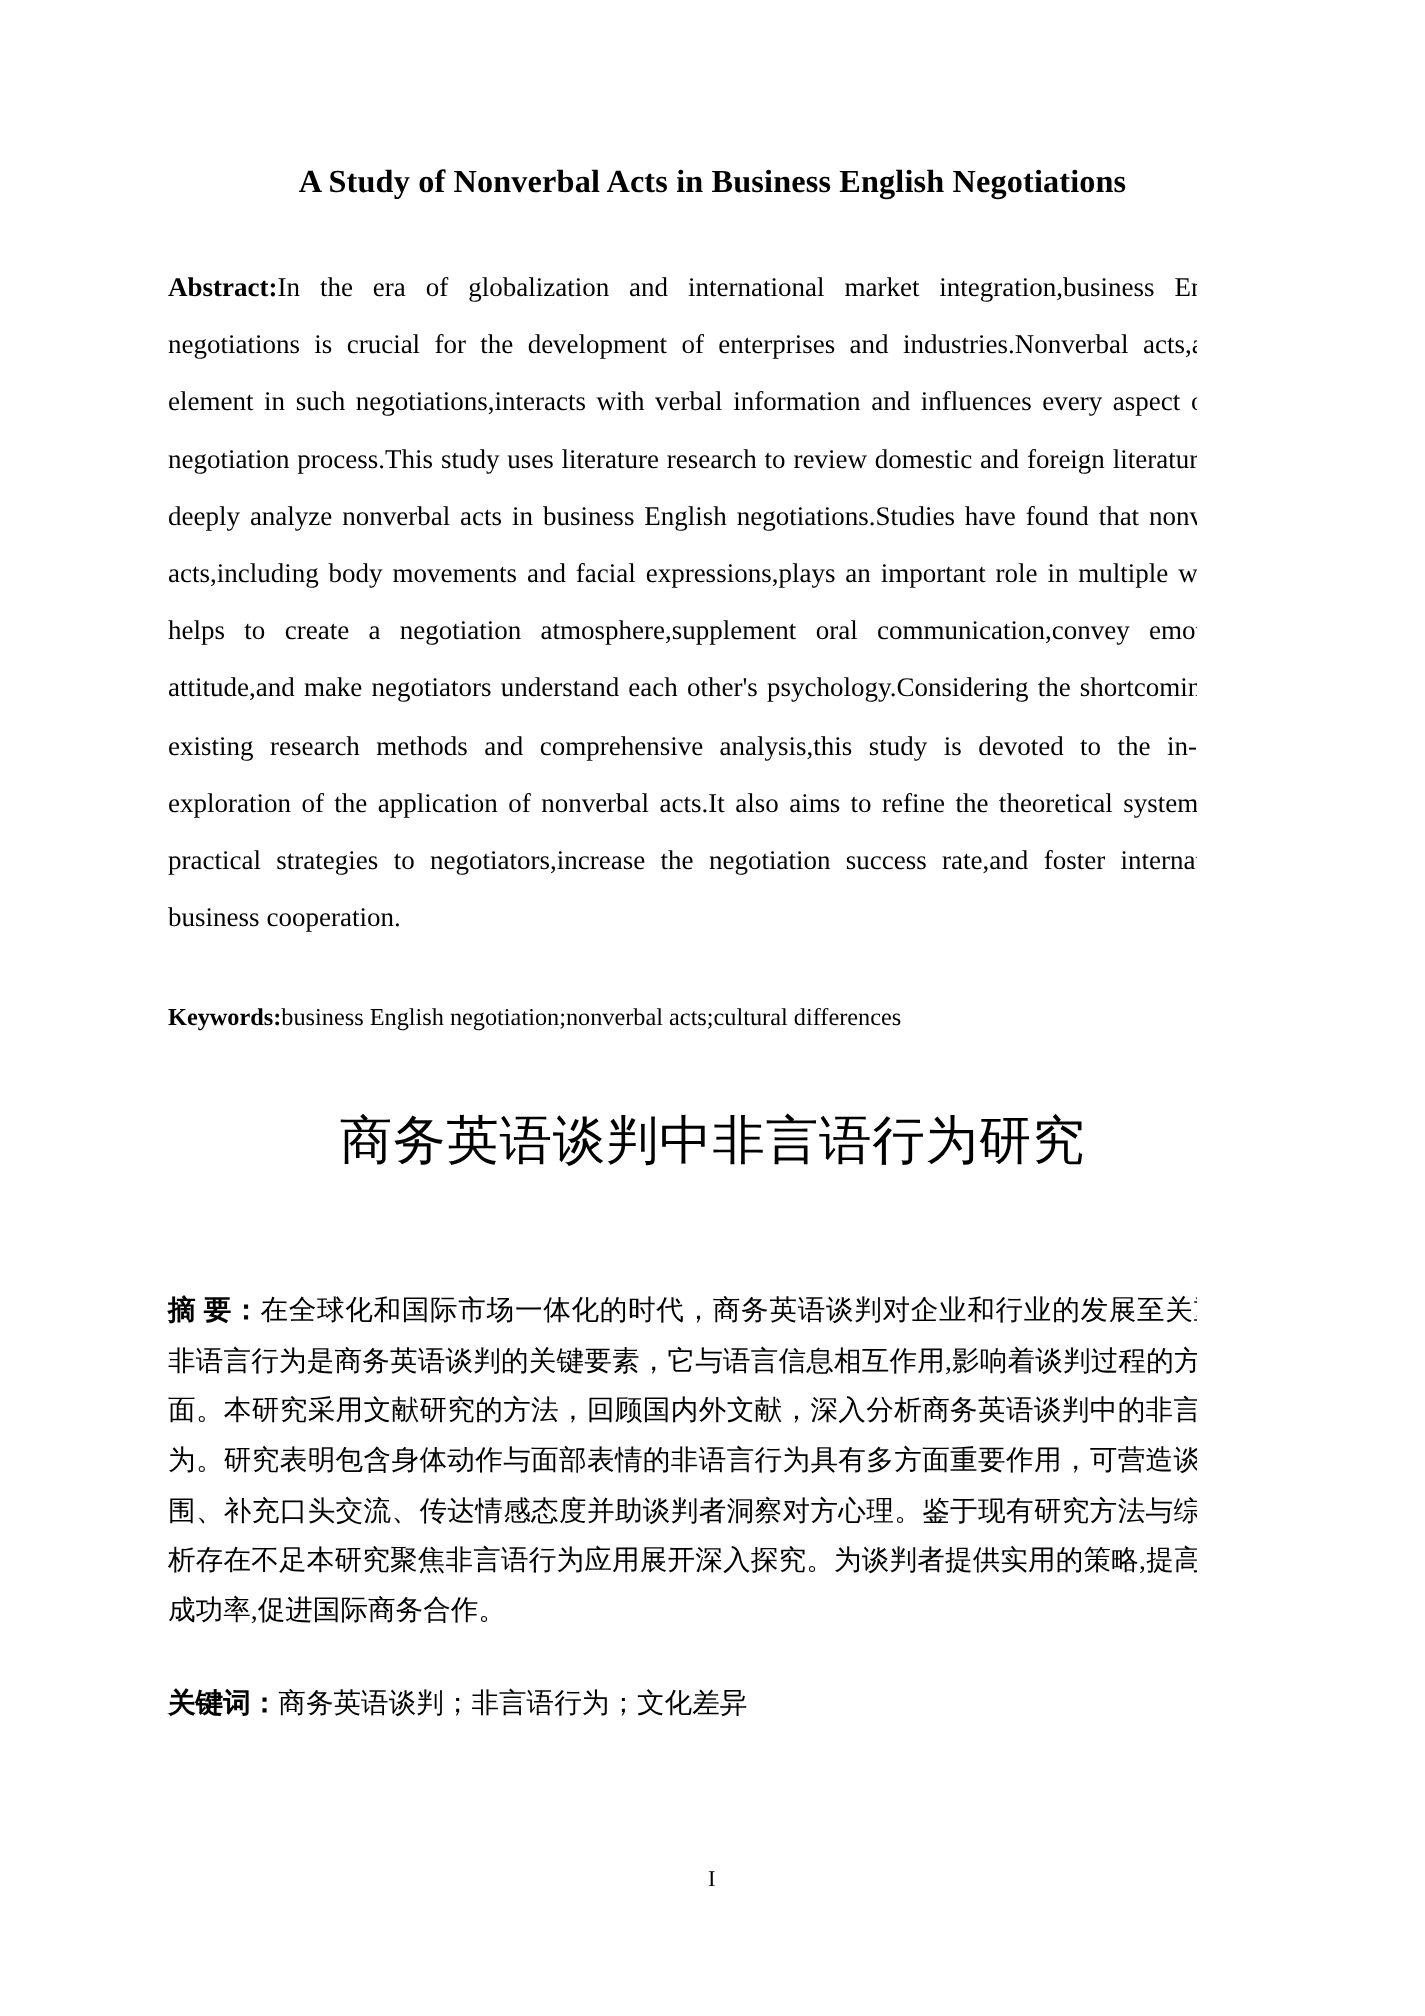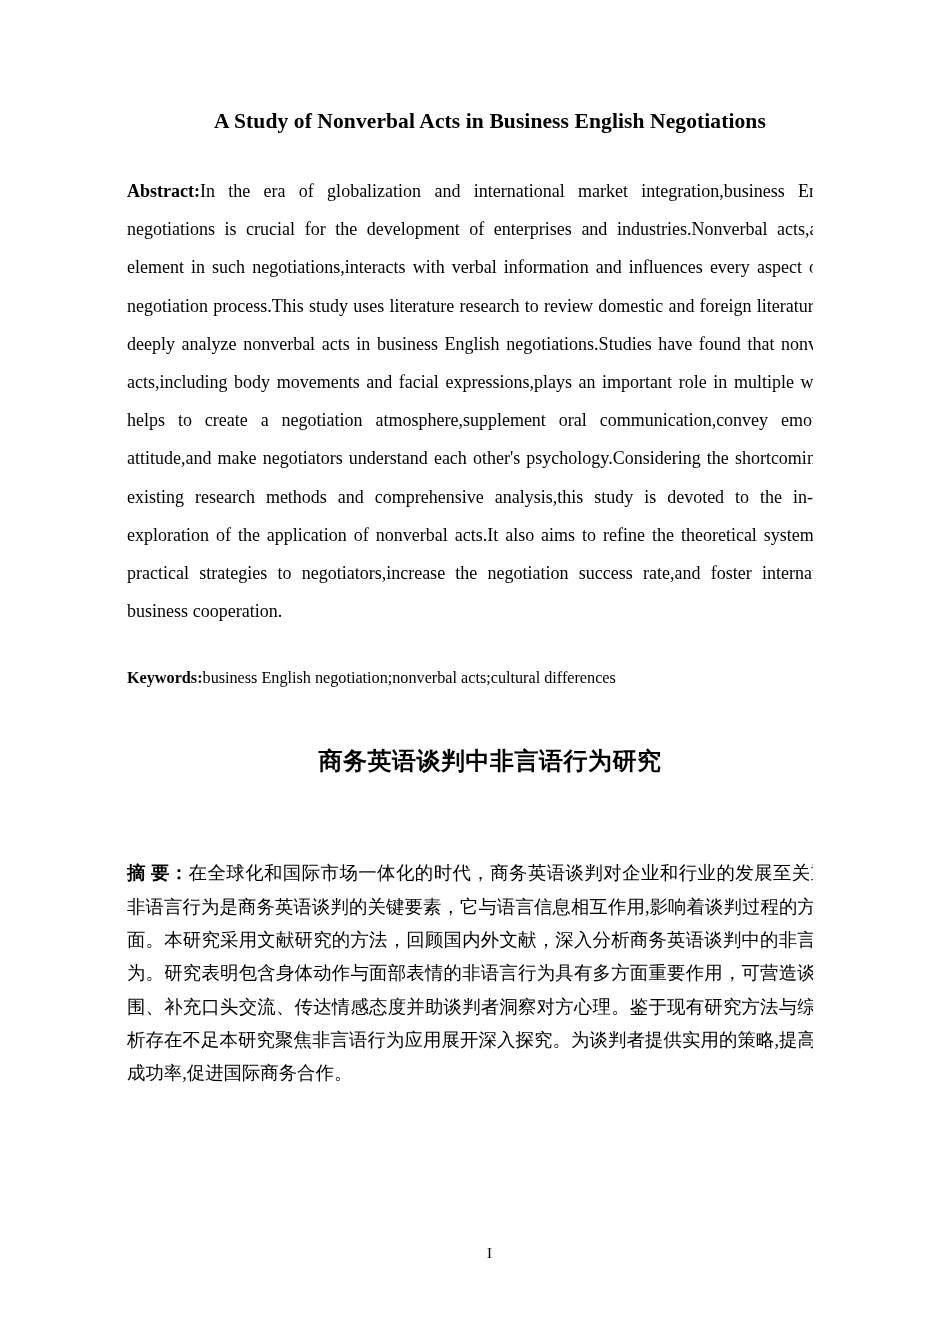--- a/index.html
+++ b/index.html
@@ -11,21 +11,21 @@
     width: 950px;
     height: 1344px;
     position: relative;
     font-family: "Liberation Serif", "DejaVu Serif", serif;
     color: #000000;
     -webkit-font-smoothing: antialiased;
   }
 
   .page {
     position: absolute;
-    left: 15px;
+    left: 0;
     top: 0;
     width: 798px;
     height: 1344px;
     background: #ffffff;
     overflow: hidden;
   }
 
   .content {
     position: absolute;
     left: 112px;
@@ -69,22 +69,22 @@
   }
   .en-keywords .lead {
     font-weight: bold;
     margin-top: 33px;
   }
 
   
   .zh-title {
     margin: 0;
     padding-top: 48px;
-    font-size: 24px;
-    font-weight: bold;
+    font-size: 35px;
+    font-weight: normal;
     line-height: 40px;
     text-align: center;
     letter-spacing: 0.5px;
   }
 
   
   .zh-abstract {
     margin: 0;
     padding-top: 76px;
     font-size: 18.4px;
@@ -129,17 +129,18 @@
     <h1 class="en-title">A Study of Nonverbal Acts in Business English Negotiations</h1>
 
     <p class="en-abstract"><span class="lead">Abstract:</span><span>In the era of globalization and international market integration,business English negotiations is crucial for the development of enterprises and industries.Nonverbal acts,a key element in such negotiations,interacts with verbal information and influences every aspect of the negotiation process.This study uses literature research to review domestic and foreign literature and deeply analyze nonverbal acts in business English negotiations.Studies have found that nonverbal acts,including body movements and facial expressions,plays an important role in multiple ways.It helps to create a negotiation atmosphere,supplement oral communication,convey emotional attitude,and make negotiators understand each other's psychology.Considering the shortcomings of existing research methods and comprehensive analysis,this study is devoted to the in-depth exploration of the application of nonverbal acts.It also aims to refine the theoretical system,offer practical strategies to negotiators,increase the negotiation success rate,and foster international business cooperation.</span></p>
 
     <p class="en-keywords"><span class="lead">Keywords:</span><span>business English negotiation;nonverbal acts;cultural differences</span></p>
 
     <h2 class="zh-title">商务英语谈判中非言语行为研究</h2>
 
     <p class="zh-abstract"><span class="lead">摘 要：</span><span>在全球化和国际市场一体化的时代，商务英语谈判对企业和行业的发展至关重要,非语言行为是商务英语谈判的关键要素，它与语言信息相互作用,影响着谈判过程的方方面面。本研究采用文献研究的方法，回顾国内外文献，深入分析商务英语谈判中的非言语行为。研究表明包含身体动作与面部表情的非语言行为具有多方面重要作用，可营造谈判氛围、补充口头交流、传达情感态度并助谈判者洞察对方心理。鉴于现有研究方法与综合分析存在不足本研究聚焦非言语行为应用展开深入探究。为谈判者提供实用的策略,提高谈判成功率,促进国际商务合作。</span></p>
 
+    <p class="zh-keywords"><span class="lead">关键词：</span><span>商务英语谈判；非言语行为；文化差异</span></p>
 
     <div class="page-footer">I</div>
 
   </div>
 </div>
 
 </body></html>

